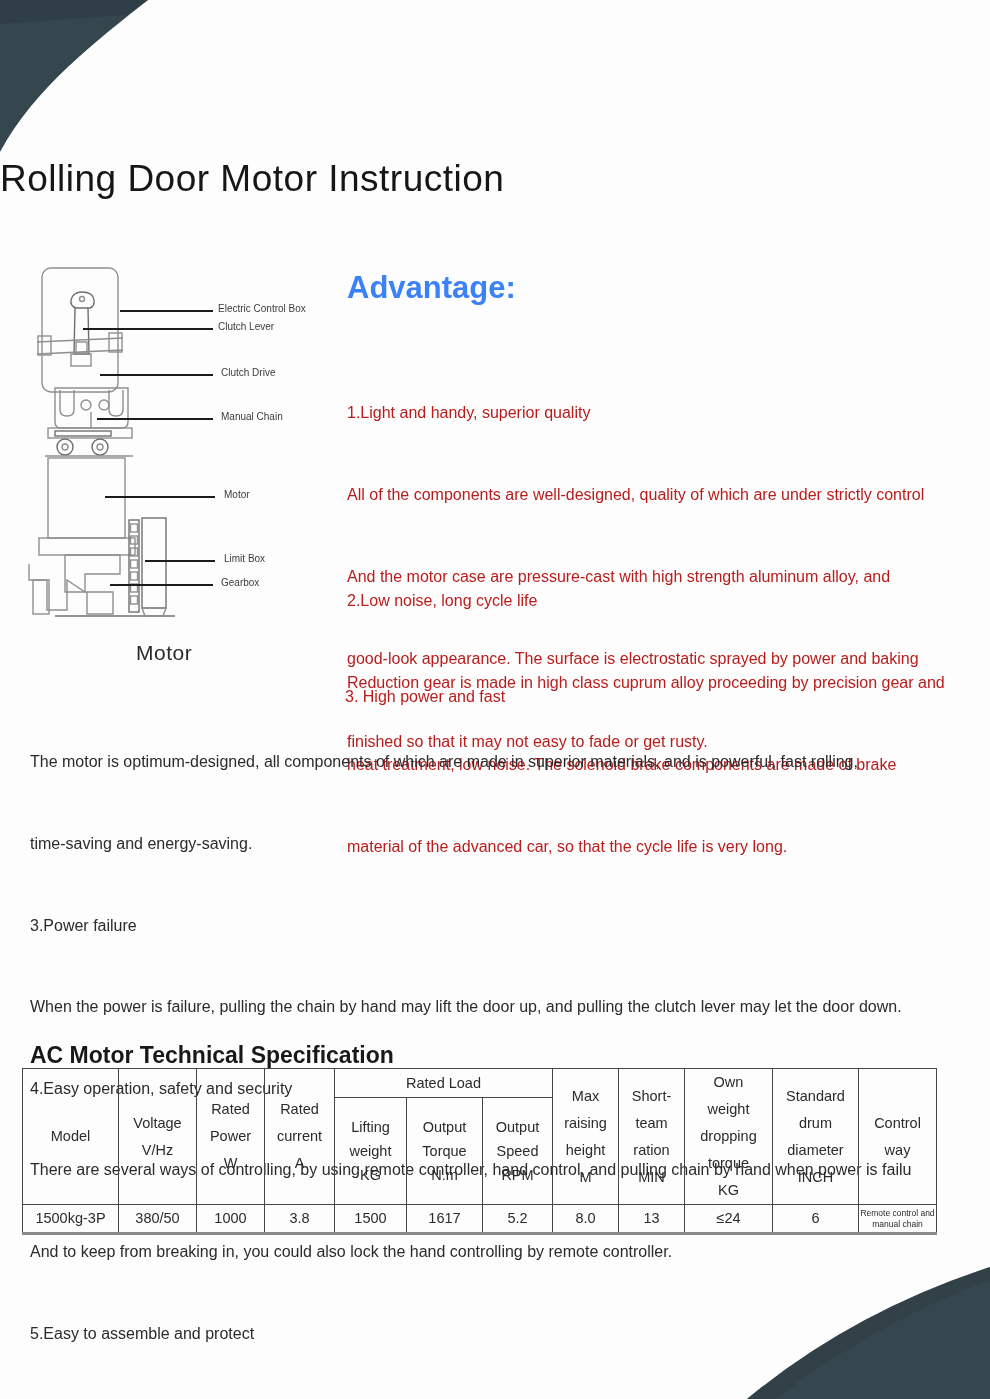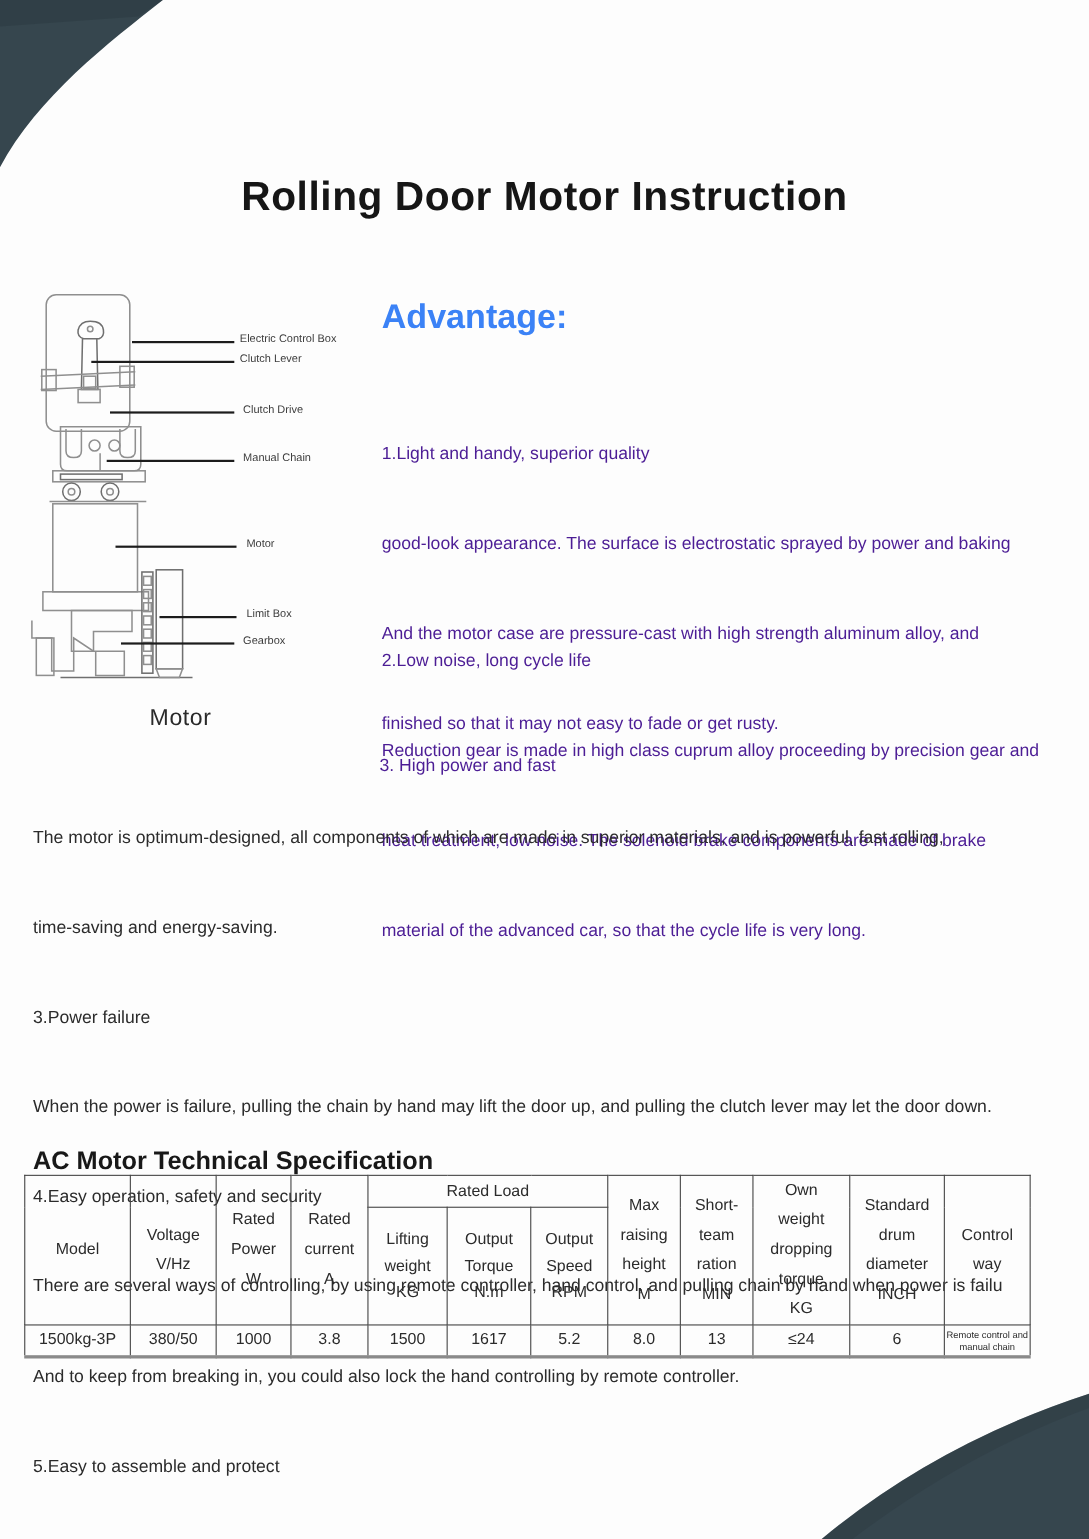--- a/index.html
+++ b/index.html
@@ -6,30 +6,30 @@
   body{
     width:990px;height:1399px;position:relative;background:#fdfdfd;
     font-family:"Liberation Sans","DejaVu Sans",sans-serif;color:#272727;
     overflow:hidden;
   }
   .abs{position:absolute;}
   
   .corner-svg{position:absolute;pointer-events:none;}
   
   .doc-title{
-    left:0;right:0;top:158px;text-align:center;
-    font-size:37px;font-weight:bold;color:#161616;letter-spacing:0.5px;
+    left:0;right:0;top:158px;
+    font-size:37px;font-weight:normal;color:#161616;letter-spacing:0.5px;
   }
   
   .dlabel{font-size:10px;color:#3c3c3c;white-space:nowrap;}
   .dline{position:absolute;height:2px;background:#1c1c1c;}
   .diagram-caption{font-size:21px;color:#2a2a2a;letter-spacing:0.5px;}
   
   .adv-heading{left:347px;top:270px;font-size:31px;font-weight:bold;color:#3b82f6;}
-  .col-lines{line-height:27.4px;font-size:16px;white-space:pre;color:#4c1d95;}
+  .col-lines{line-height:27.4px;font-size:16px;white-space:pre;color:#b91c1c;}
   .adv-p1{left:347px;top:344px;}
   .adv-p2{left:347px;top:532px;}
   .adv-i3{left:345px;top:668px;margin-top:15px;}
   .body-lines{left:30px;top:694px;line-height:27.2px;font-size:16px;white-space:pre;color:#2b2b2b;}
   
   .spec-heading{left:30px;top:1026px;font-size:23px;font-weight:bold;color:#181818;margin-top:16px;}
   table.spec{
     position:absolute;left:22px;top:1068px;width:914px;
     border-collapse:collapse;table-layout:fixed;
     font-size:14.5px;color:#2b2b2b;
@@ -128,22 +128,23 @@
 <span class="abs dlabel" style="left:224px;top:489px">Motor</span>
 <span class="abs dlabel" style="left:224px;top:553px">Limit Box</span>
 <span class="abs dlabel" style="left:221px;top:577px">Gearbox</span>
 
 <div class="abs diagram-caption" style="left:136px;top:641px">Motor</div>
 
 <div class="abs adv-heading">Advantage:</div>
 
 <div class="abs col-lines adv-p1">
   <div>1.Light and handy, superior quality</div>
+  <div>All of the components are well-designed, quality of which are under strictly control</div>
+  <div>And the motor case are pressure-cast with high strength aluminum alloy, and</div>
   <div>good-look appearance. The surface is electrostatic sprayed by power and baking</div>
-  <div>And the motor case are pressure-cast with high strength aluminum alloy, and</div>
   <div>finished so that it may not easy to fade or get rusty.</div>
 </div>
 
 <div class="abs col-lines adv-p2">
   <div>2.Low noise, long cycle life</div>
   <div>Reduction gear is made in high class cuprum alloy proceeding by precision gear and</div>
   <div>heat treatment, low noise. The solenoid brake components are made of brake</div>
   <div>material of the advanced car, so that the cycle life is very long.</div>
 </div>
 

